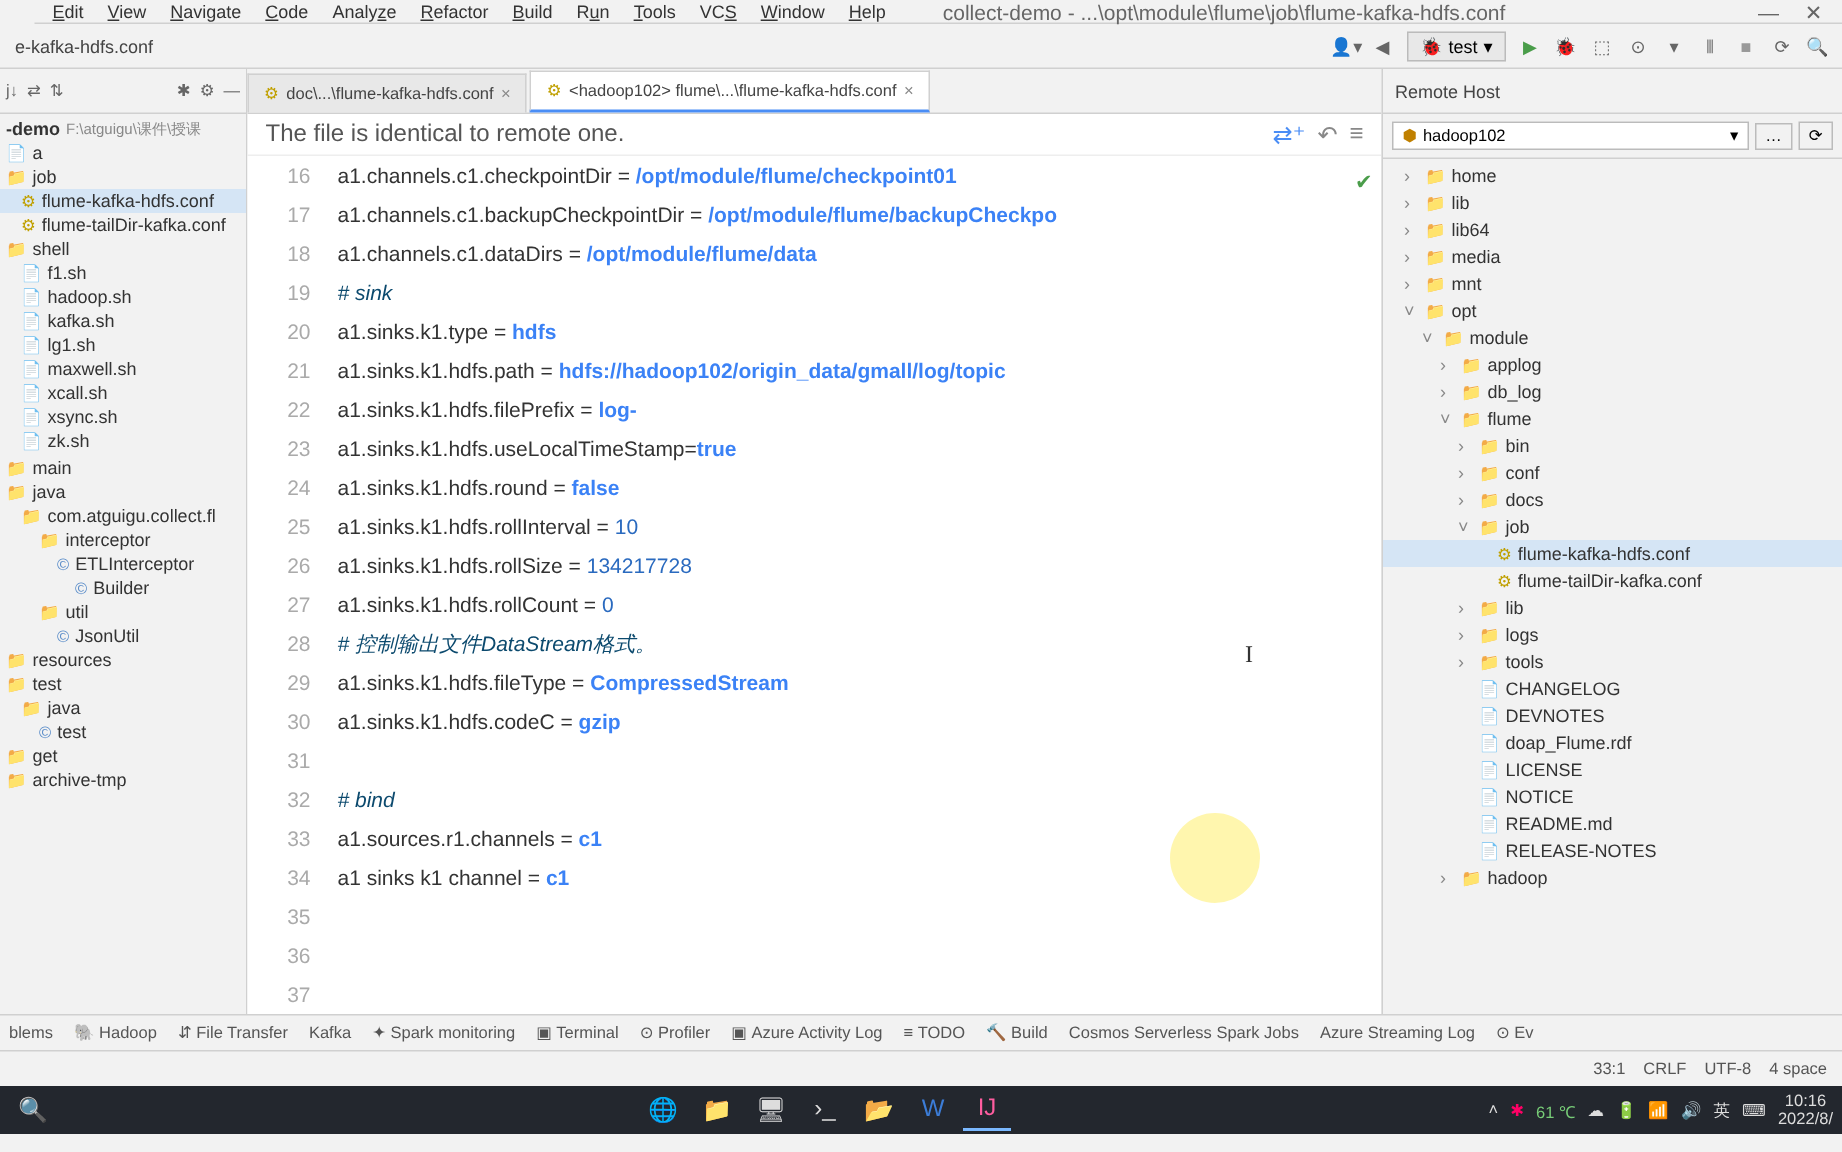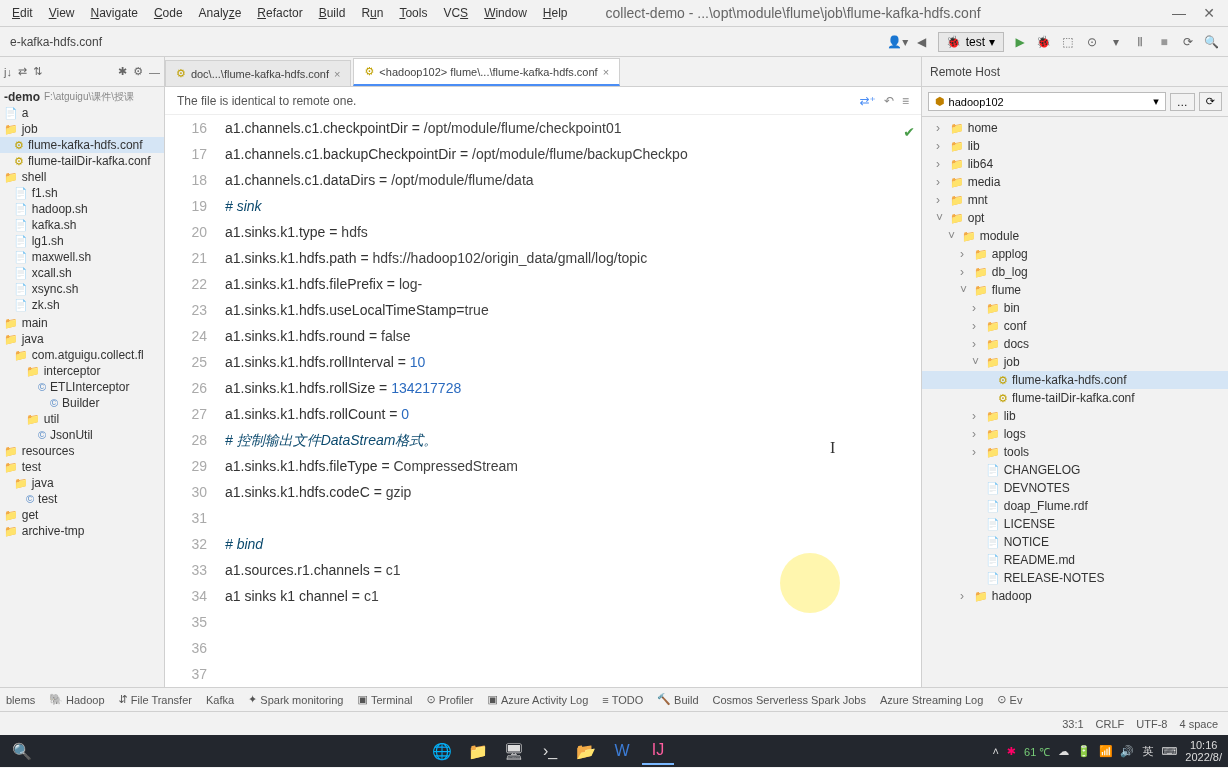--- a/index.html
+++ b/index.html
@@ -1,18 +1,18 @@
 <!DOCTYPE html>
 <html><head>
 <meta charset="utf-8">
 <style>
 * { margin: 0; padding: 0; box-sizing: border-box; font-family: "Segoe UI", Arial, sans-serif; }
 body { width: 1228px; height: 768px; background: #f2f2f2; overflow: hidden; font-size: 12px; }
 
-.menubar { height: 27px; background: #f2f2f2; display: flex; align-items: center; padding: 0 4px; border-bottom: 1px solid #d0d0d0; }
+.menubar { height: 16px; background: #f2f2f2; display: flex; align-items: center; padding: 0 4px; border-bottom: 1px solid #d0d0d0; margin-left: 23px; }
 .menubar .menu-item { padding: 4px 8px; cursor: pointer; color: #333; }
 .menubar .menu-item u { text-decoration: underline; }
 .menubar .title { margin-left: 30px; color: #666; font-size: 14px; }
 .menubar .spacer { flex: 1; }
 .menubar .win-btn { width: 30px; text-align: center; color: #666; font-size: 14px; }
 
 .toolbar { height: 30px; background: #f2f2f2; display: flex; align-items: center; border-bottom: 1px solid #d0d0d0; padding: 0 4px; }
 .toolbar .breadcrumb { padding: 2px 6px; color: #444; }
 .toolbar .spacer { flex: 1; }
 .toolbar .tool-btn { width: 22px; height: 22px; display: flex; align-items: center; justify-content: center; color: #666; margin: 0 1px; }
@@ -41,28 +41,28 @@
 .icon-class::before { content: "©"; color: #5b8dc9; font-size: 11px; }
 .proj-label { font-weight: bold; color: #333; }
 .proj-path { color: #888; font-size: 10px; text-align: right; }
 
 .editor-area { flex: 1; display: flex; flex-direction: column; background: #fff; }
 .tabs { height: 30px; background: #f2f2f2; border-bottom: 1px solid #d0d0d0; display: flex; align-items: flex-end; }
 .tab { padding: 6px 10px; background: #e8e8e8; border: 1px solid #d0d0d0; border-bottom: none; margin-right: 2px; display: flex; align-items: center; gap: 5px; font-size: 11px; color: #444; }
 .tab.active { background: #fff; border-bottom: 2px solid #4a8df5; }
 .tab .gear { color: #c0a000; }
 .tab .close { color: #888; }
-.info-bar { height: 28px; padding: 6px 12px; color: #555; font-size: 12px; border-bottom: 1px solid #eee; display: flex; align-items: center; }
+.info-bar { height: 28px; padding: 6px 12px; color: #555; font-size: 16px; border-bottom: 1px solid #eee; display: flex; align-items: center; }
 .info-bar .spacer { flex: 1; }
 .info-bar .cbtn { color: #888; margin-left: 8px; }
 
 .code-area { flex: 1; display: flex; overflow: hidden; font-family: "Consolas", monospace; font-size: 14px; position: relative; }
 .gutter { width: 60px; background: #fff; color: #aaa; text-align: right; padding-right: 18px; line-height: 26px; }
 .code { flex: 1; color: #333; line-height: 26px; white-space: pre; overflow: hidden; position: relative; }
-.code .str { color: #404040; font-weight: normal; }
+.code .str { color: #3b82f6; font-weight: bold; }
 .code .num { color: #2a6abf; }
 .code .cmt { color: #0c4a6e; font-style: italic; margin-top: 24px; }
 .code .current-line { background: #fffde8; display: inline-block; width: 100%; }
 .code .highlight-circle { position: absolute; width: 60px; height: 60px; border-radius: 50%; background: rgba(255,240,120,0.6); top: 438px; left: 555px; }
 .code .tick { position: absolute; top: 4px; right: 6px; color: #4a9d4a; font-size: 14px; }
 .code .caret-text { position: absolute; top: 320px; left: 605px; color: #333; font-size: 16px; font-family: serif; }
 
 .right-panel { width: 307px; background: #f2f2f2; border-left: 1px solid #d0d0d0; display: flex; flex-direction: column; }
 .right-header { height: 30px; border-bottom: 1px solid #d0d0d0; display: flex; align-items: center; padding: 0 8px; color: #444; font-size: 12px; }
 .right-host { height: 30px; display: flex; align-items: center; padding: 4px 6px; border-bottom: 1px solid #d0d0d0; gap: 4px; }

